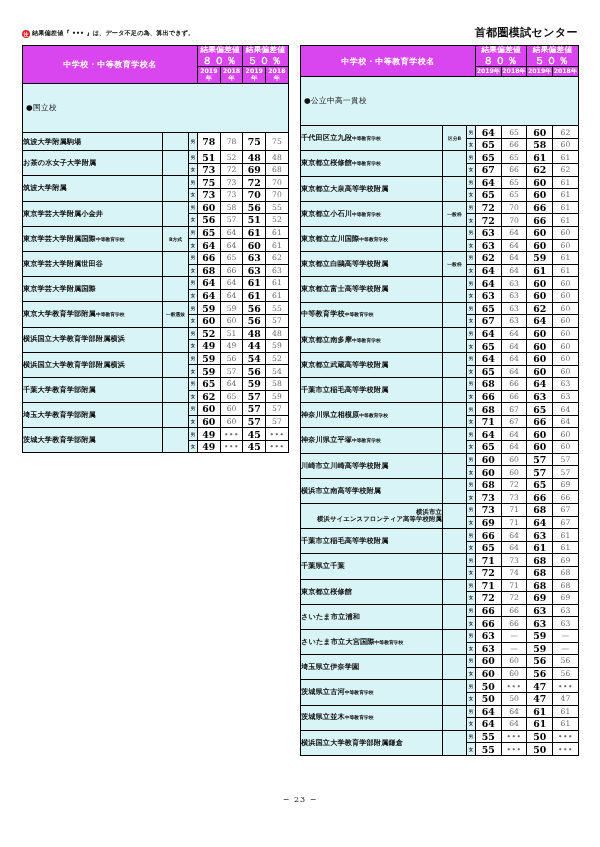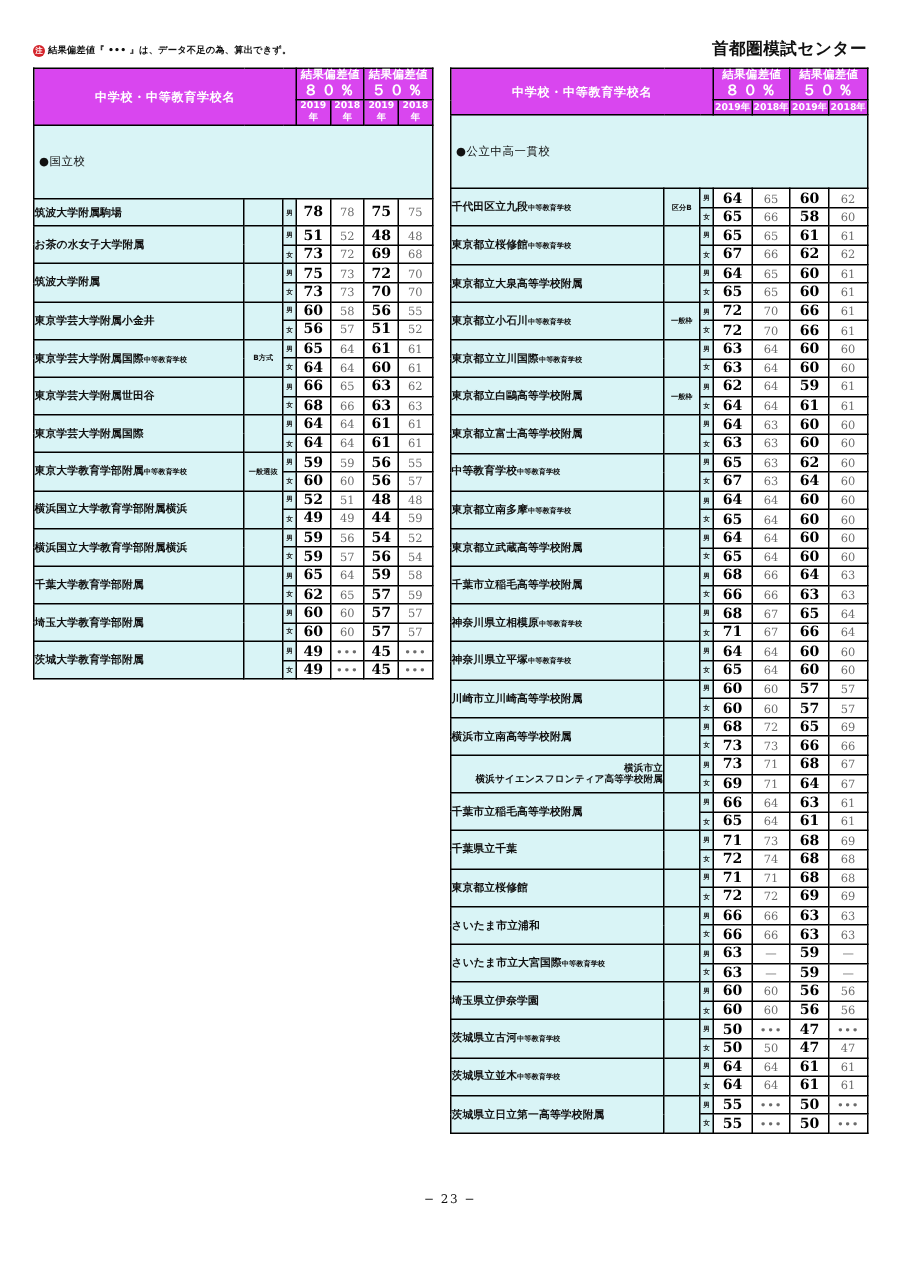--- a/index.html
+++ b/index.html
@@ -757,21 +757,21 @@
           <td class="v prv">61</td>
         </tr>
         <tr class="r">
           <td class="gx">女</td>
           <td class="v cur">64</td>
           <td class="v prv">64</td>
           <td class="v cur">61</td>
           <td class="v prv">61</td>
         </tr>
         <tr class="r">
-          <td class="nm" rowspan="2"><span>茨城県立日立第一高等学校附属</span></td>
+          <td class="nm" rowspan="2"><span>横浜国立大学教育学部附属鎌倉</span></td>
           <td class="tag" rowspan="2"></td>
           <td class="gx">男</td>
           <td class="v cur">55</td>
           <td class="v prv dots">•••</td>
           <td class="v cur">50</td>
           <td class="v prv dots">•••</td>
         </tr>
         <tr class="r">
           <td class="gx">女</td>
           <td class="v cur">55</td>

